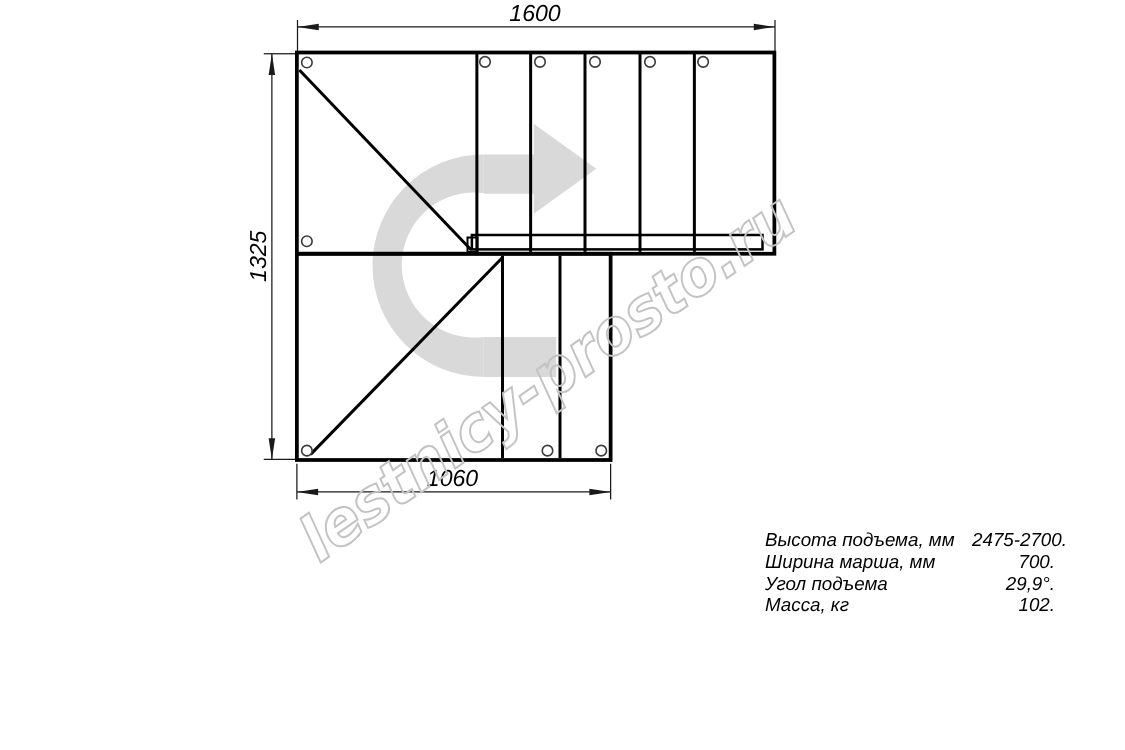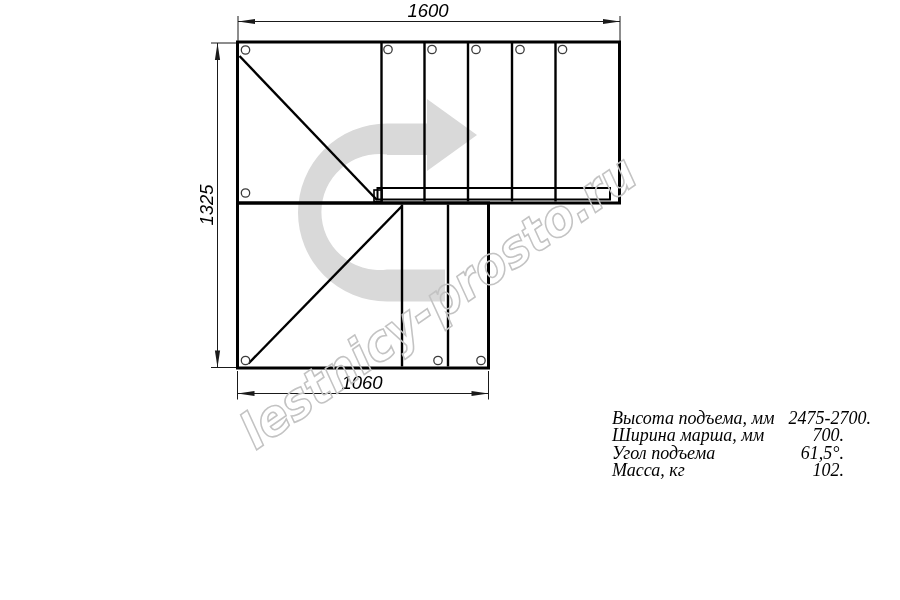--- a/index.html
+++ b/index.html
@@ -9,24 +9,24 @@
   }
   .canvas svg{position:absolute;left:0;top:0;}
   .dim-text{
     font-family:"Liberation Sans",sans-serif;
     font-style:italic;
     font-size:18.5px;
     fill:#000000;
   }
   .spec-table{
     position:absolute;
-    left:612px;top:410px;width:232px;
-    font-family:Liberation Serif, serif;
+    left:612px;top:424px;width:232px;
+    font-family:Liberation Sans, sans-serif;
     font-style:italic;
-    font-size:18px;
+    font-size:15px;
     color:#000000;
   }
   .spec-row{
     display:flex;justify-content:space-between;align-items:baseline;
     line-height:17.4px;white-space:nowrap;
   }
   .spec-row .val{text-align:right;padding-left:14px;}
   .wm-text{
     font-family:"DejaVu Sans",sans-serif;
     font-weight:bold;font-style:italic;
@@ -121,21 +121,21 @@
     <div class="spec-row">
       <span class="lbl">Высота подъема, мм</span>
       <span class="val">2475-2700.</span>
     </div>
     <div class="spec-row">
       <span class="lbl">Ширина марша, мм</span>
       <span class="val">700.</span>
     </div>
     <div class="spec-row">
       <span class="lbl">Угол подъема</span>
-      <span class="val">61,5°.</span>
+      <span class="val">29,9°.</span>
     </div>
     <div class="spec-row">
       <span class="lbl">Масса, кг</span>
       <span class="val">102.</span>
     </div>
   </div>
 
 </div>
 
 </body></html>

